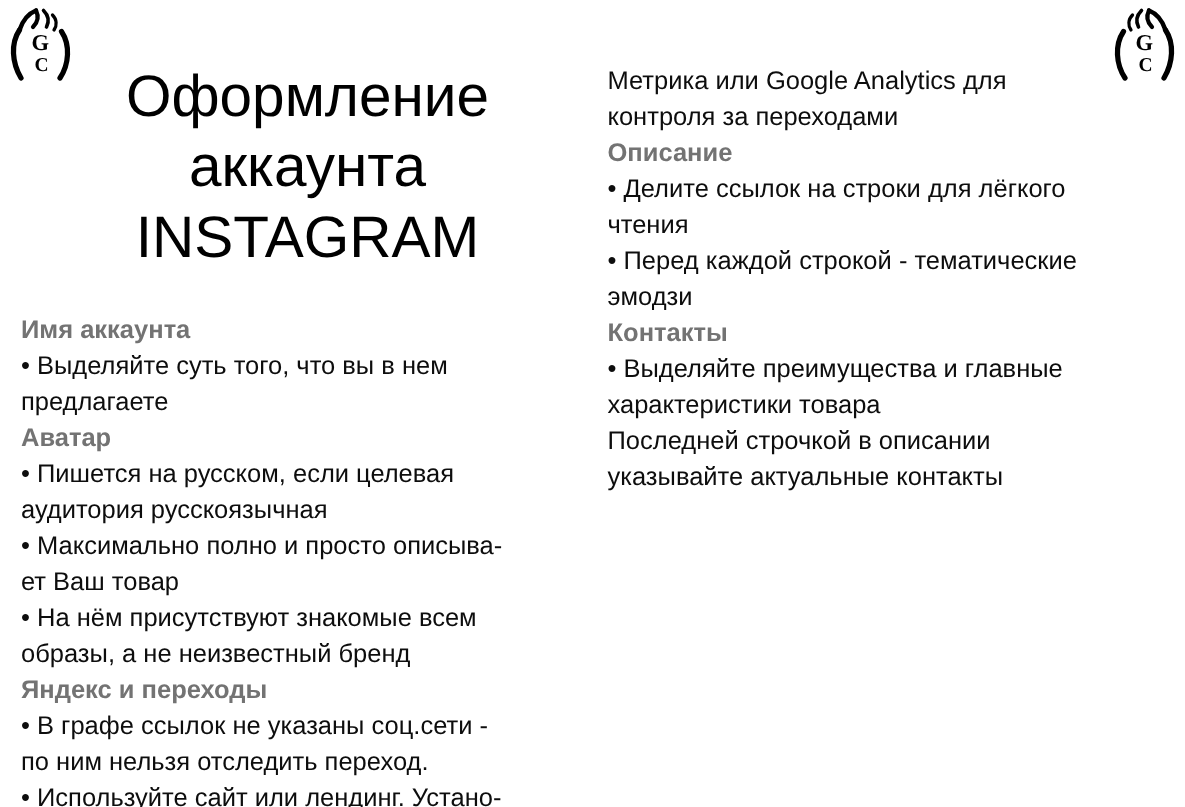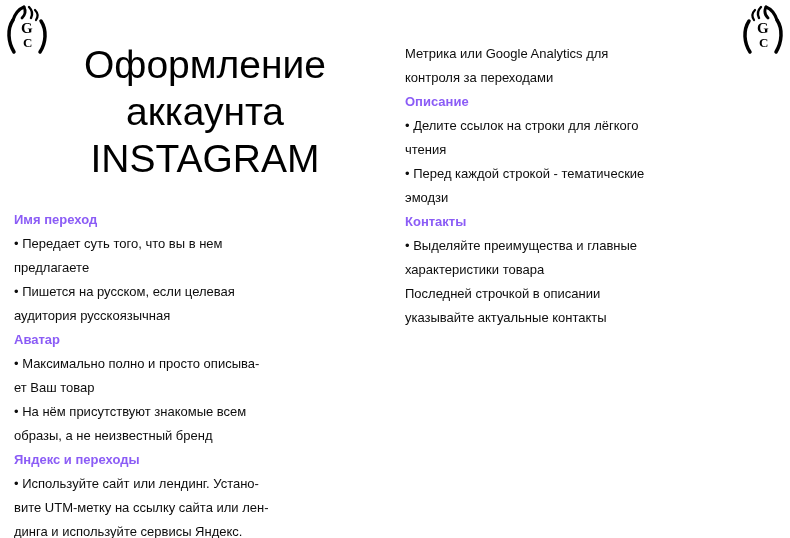--- a/index.html
+++ b/index.html
@@ -32,23 +32,23 @@
   .title {
     font-weight: normal;
     font-size: 39px;
     line-height: 1.2;
     text-align: center;
     white-space: pre-line;
     color: #000;
     margin-bottom: 26px;
   }
 
-  .blocks { font-size: 13px; line-height: 24px; }
+  .blocks { font-size: 17px; line-height: 24px; }
   .block { white-space: pre-line; margin: 0; }
-  .heading { font-weight: bold; color: #8b5cf6; }
+  .heading { font-weight: bold; color: #737373; }
 </style>
 </head>
 <body>
 
 <div class="page">
 
   <div class="logo logo-left">
     <svg viewBox="0 0 44 50">
       <g fill="none" stroke="#000" stroke-linecap="round">
         <path d="M9 47 C3 37 2 24 8 15" stroke-width="3.5"></path>
@@ -75,31 +75,33 @@
       </g>
       <text x="16" y="28" font-size="15" font-weight="bold">G</text>
       <text x="18" y="42" font-size="13" font-weight="bold">C</text>
     </svg>
   </div>
 
   <div class="col col-left">
     <h1 class="title">Оформление
 аккаунта INSTAGRAM</h1>
     <div class="blocks">
-      <p class="block heading">Имя переход</p>
-      <p class="block">• Передает суть того, что вы в нем
+      <p class="block heading">Имя аккаунта</p>
+      <p class="block">• Выделяйте суть того, что вы в нем
 предлагаете</p>
+      <p class="block heading">Аватар</p>
       <p class="block">• Пишется на русском, если целевая
 аудитория русскоязычная</p>
-      <p class="block heading">Аватар</p>
       <p class="block">• Максимально полно и просто описыва-
 ет Ваш товар</p>
       <p class="block">• На нём присутствуют знакомые всем
 образы, а не неизвестный бренд</p>
       <p class="block heading">Яндекс и переходы</p>
+      <p class="block">• В графе ссылок не указаны соц.сети -
+по ним нельзя отследить переход.</p>
       <p class="block">• Используйте сайт или лендинг. Устано-
 вите UTM-метку на ссылку сайта или лен-
 динга и используйте сервисы Яндекс.</p>
     </div>
   </div>
 
   <div class="col col-right">
     <div class="blocks">
       <p class="block">Метрика или Google Analytics для
 контроля за переходами</p>

